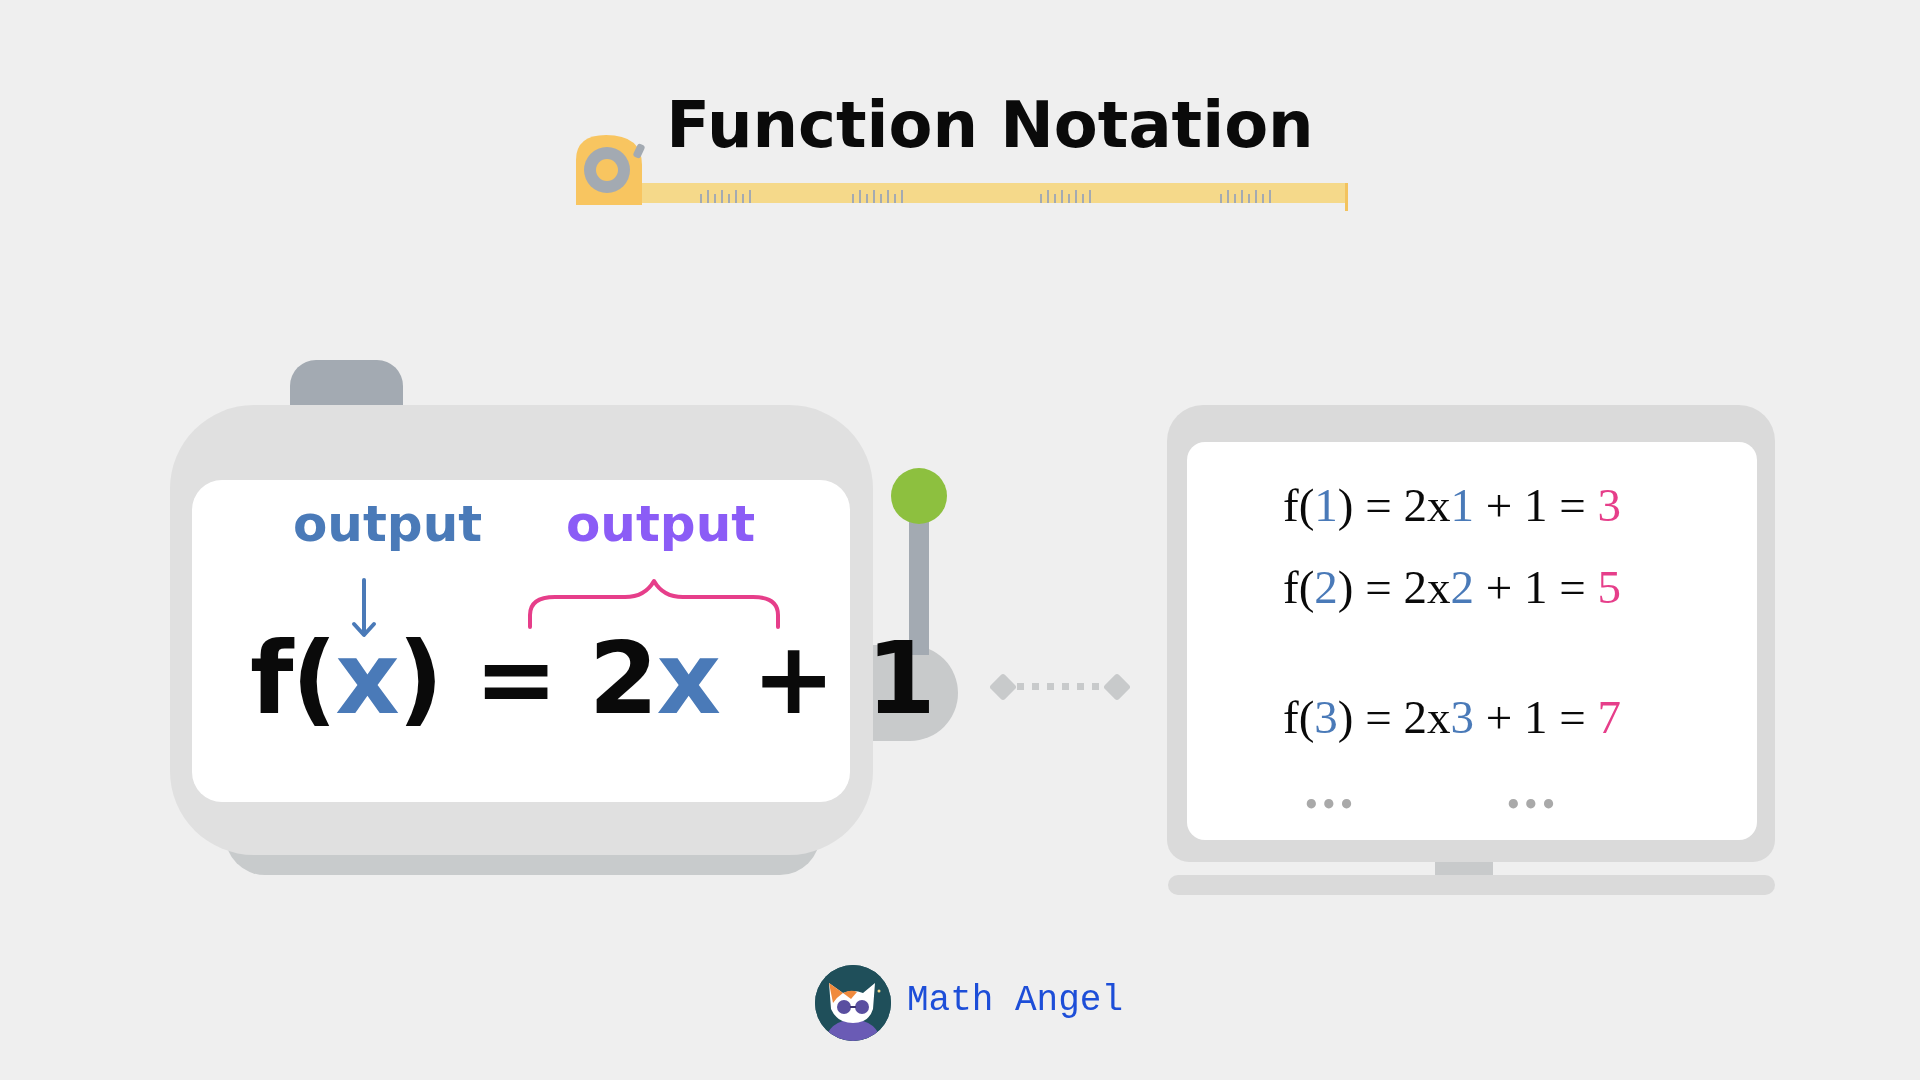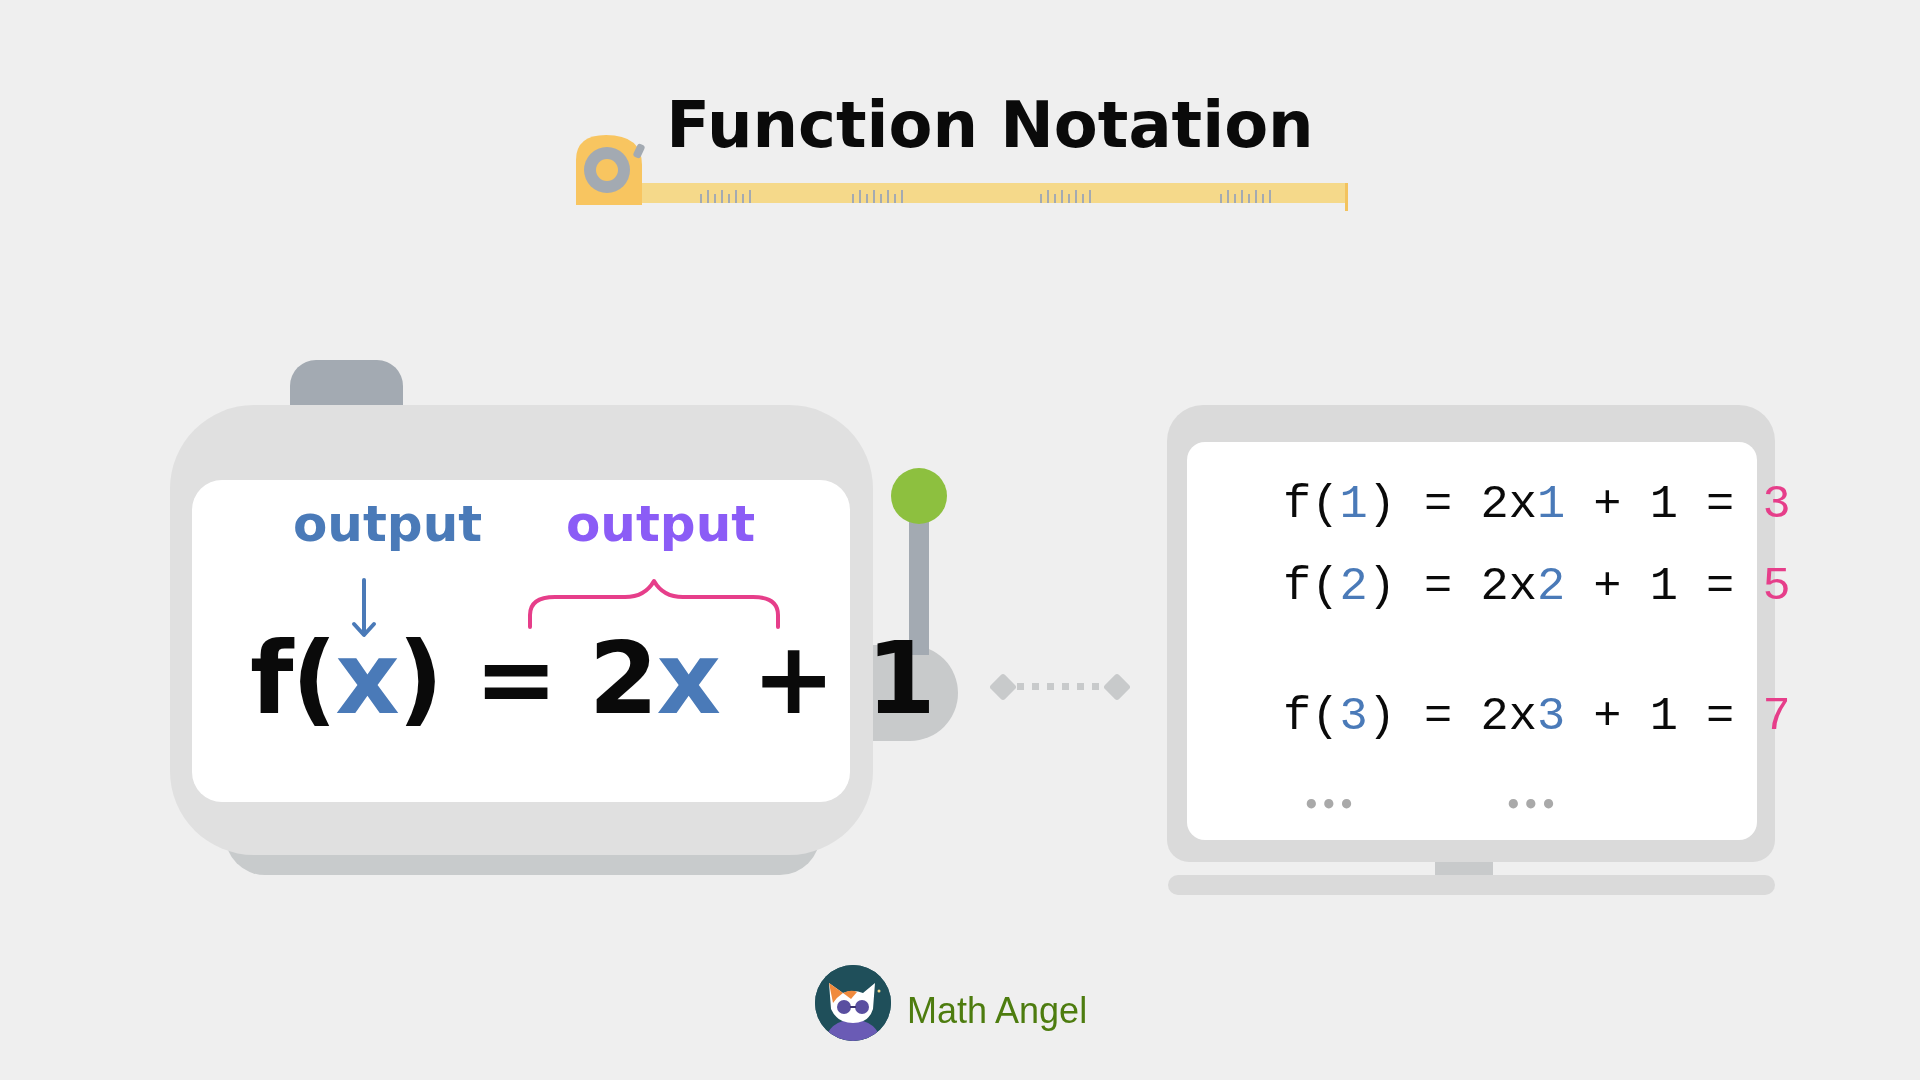--- a/index.html
+++ b/index.html
@@ -42,32 +42,32 @@
   
   #connector-svg { left: 985px; top: 667px; }
 
   
   #laptop-frame { left: 1167px; top: 405px; width: 608px; height: 457px; background: #dadada; border-radius: 36px 36px 22px 22px; }
   #laptop-screen { left: 1187px; top: 442px; width: 570px; height: 398px; background: #ffffff; border-radius: 18px; }
   #laptop-stand { left: 1435px; top: 862px; width: 58px; height: 14px; background: #c8cacb; }
   #laptop-base { left: 1168px; top: 875px; width: 607px; height: 20px; background: #dadada; border-radius: 10px; }
 
   .eq-row {
-    left: 1283px; font-family: Liberation Mono, monospace; font-size: 47px; color: #0a0a0a; white-space: nowrap;
+    left: 1283px; font-family: Liberation Serif, serif; font-size: 47px; color: #0a0a0a; white-space: nowrap;
   }
   #eq-0 { top: 478px; }
   #eq-1 { top: 560px; }
   #eq-2 { top: 690px; }
   .dots { top: 790px; font-size: 26px; color: #a9a9a9; letter-spacing: 1px; font-weight: 700; }
   #dots-left { left: 1303px; }
   #dots-right { left: 1505px; }
 
   
   #logo { left: 815px; top: 965px; width: 76px; height: 76px; border-radius: 50%; background: #1f4f5a; overflow: hidden; }
-  #brand-name { left: 907px; top: 980px; font-family: Liberation Sans, sans-serif; font-size: 36px; color: #4d7c0f; margin-top: 10px; }
+  #brand-name { left: 907px; top: 980px; font-family: Liberation Mono, monospace; font-size: 36px; color: #1d4ed8; }
 </style>
 </head>
 <body>
 
 <div id="title" class="abs">Function Notation</div>
 
 <svg id="tape-svg" class="abs" width="790" height="90" viewBox="0 0 790 90">
   <rect x="70" y="53" width="708" height="20" fill="#f5d98a"></rect>
   <rect x="775" y="53" width="3" height="28" fill="#f3c35e"></rect>
   <g fill="#a3aab2">

